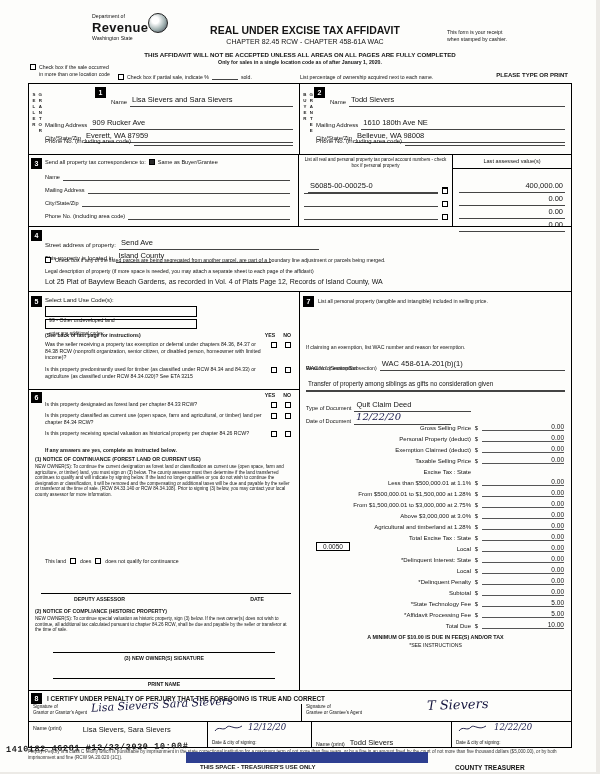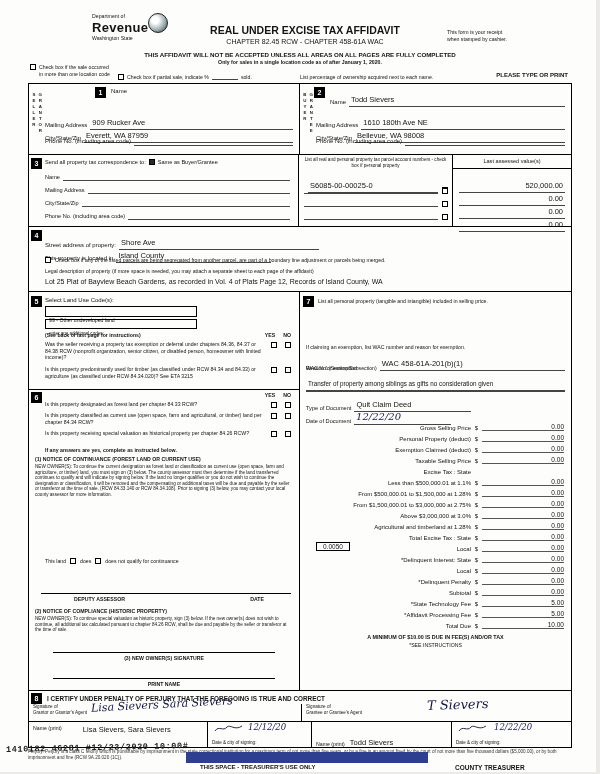--- a/index.html
+++ b/index.html
@@ -97,20 +97,21 @@
   <div class="abs b f6" style="right:32px; top:72px;">PLEASE TYPE OR PRINT</div>
 
   <div class="sec" style="left:28px; top:83px; width:272px; height:72px;">
     <div class="vwrap" style="left:2px; top:8px;">
       <span class="vword">SELLER</span>
       <span class="vword">GRANTOR</span>
     </div>
     <div class="secnum abs" style="left:66px; top:3px;">1</div>
     <div class="row" style="left:82px; right:6px; top:4px;">
       <span class="f6">Name</span>
+      <span class="fill"><span class="val f8">Lisa Sievers and Sara Sievers</span></span>
     </div>
     <div class="row" style="left:16px; right:6px; top:27px;">
       <span class="f6">Mailing Address</span>
       <span class="fill"><span class="val f8">909 Rucker Ave</span></span>
     </div>
     <div class="row" style="left:16px; right:6px; top:40px;">
       <span class="f6">City/State/Zip</span>
       <span class="fill"><span class="val f8">Everett, WA 87959</span></span>
     </div>
     <div class="row" style="left:16px; right:6px; top:54px;">
@@ -186,39 +187,39 @@
       </div>
       <div class="row" style="left:5px; right:4px; top:58px;">
         <span class="fill" style="margin-left:0;"></span>
         <span class="cb" style="margin-left:4px;"></span>
       </div>
     </div>
 
     <div class="abs" style="left:424px; top:0; width:118px; height:100%;">
       <div class="ctr f55" style="padding-top:3px; border-bottom:1px solid #000; padding-bottom:3px;">Last assessed value(s)</div>
       <div class="row" style="left:6px; right:6px; top:19px;">
-        <span class="fill" style="margin-left:0; text-align:right;"><span class="val f7">520,000.00</span></span>
+        <span class="fill" style="margin-left:0; text-align:right;"><span class="val f7">400,000.00</span></span>
       </div>
       <div class="row" style="left:6px; right:6px; top:32px;">
         <span class="fill" style="margin-left:0; text-align:right;"><span class="val f7">0.00</span></span>
       </div>
       <div class="row" style="left:6px; right:6px; top:45px;">
         <span class="fill" style="margin-left:0; text-align:right;"><span class="val f7">0.00</span></span>
       </div>
       <div class="row" style="left:6px; right:6px; top:58px;">
         <span class="fill" style="margin-left:0; text-align:right;"><span class="val f7">0.00</span></span>
       </div>
     </div>
   </div>
 
   <div class="sec" style="left:28px; top:226px; width:544px; height:66px;">
     <div class="secnum abs" style="left:2px; top:3px;">4</div>
     <div class="row" style="left:16px; right:160px; top:4px;">
       <span class="f6">Street address of property:</span>
-      <span class="fill" style="max-width:200px;"><span class="val f7">Shore Ave</span></span>
+      <span class="fill" style="max-width:200px;"><span class="val f7">Send Ave</span></span>
     </div>
     <div class="row" style="left:16px; right:300px; top:17px;">
       <span class="f6">This property is located in</span>
       <span class="fill"><span class="val f7">Island County</span></span>
     </div>
     <div class="abs" style="left:16px; right:8px; top:30px; display:flex; gap:4px; align-items:flex-start;">
       <span class="cb"></span>
       <span class="f5">Check box if any of the listed parcels are being segregated from another parcel, are part of a boundary line adjustment or parcels being merged.</span>
     </div>
     <div class="abs f5" style="left:16px; right:8px; top:41px;">Legal description of property (if more space is needed, you may attach a separate sheet to each page of the affidavit)</div>

